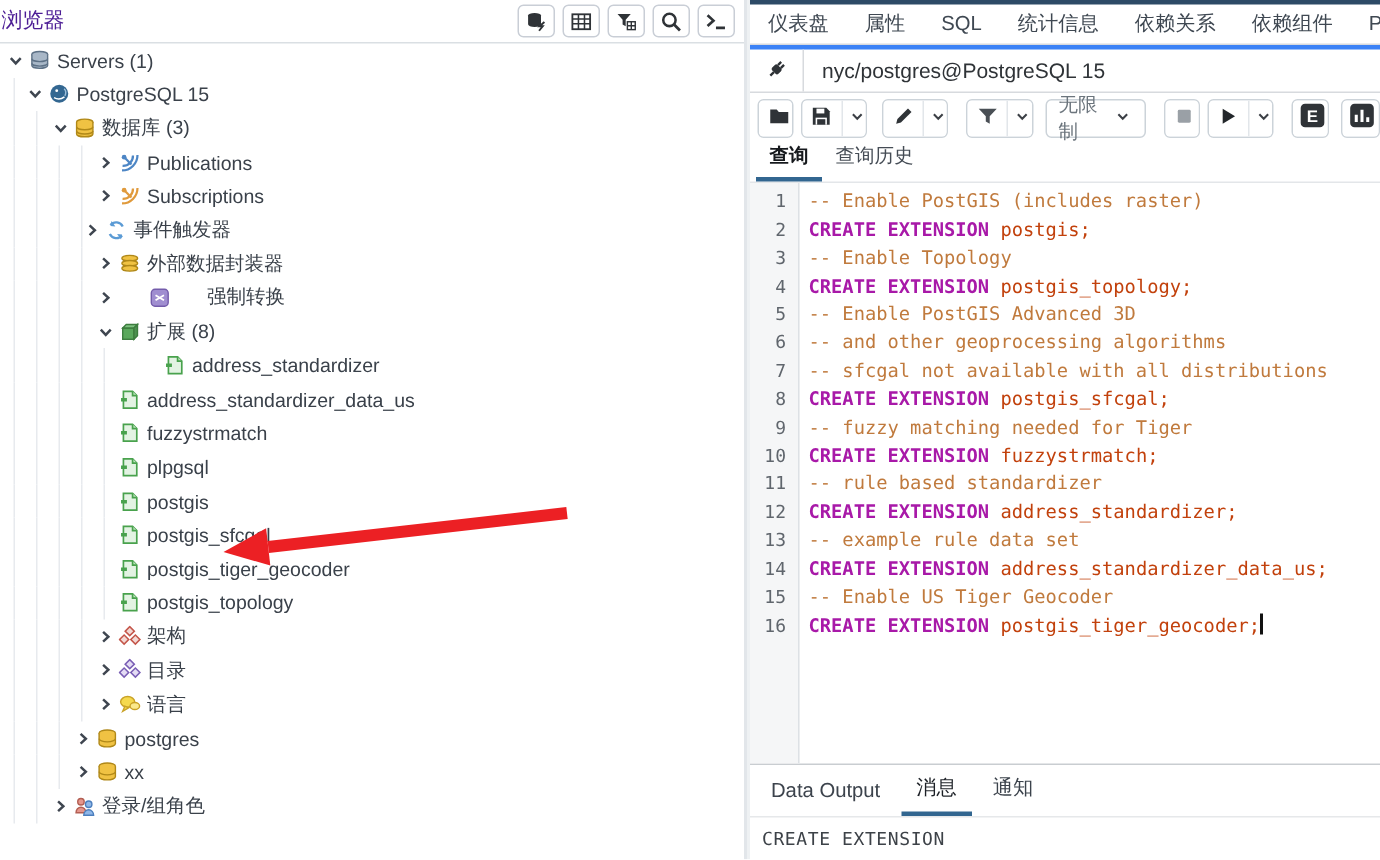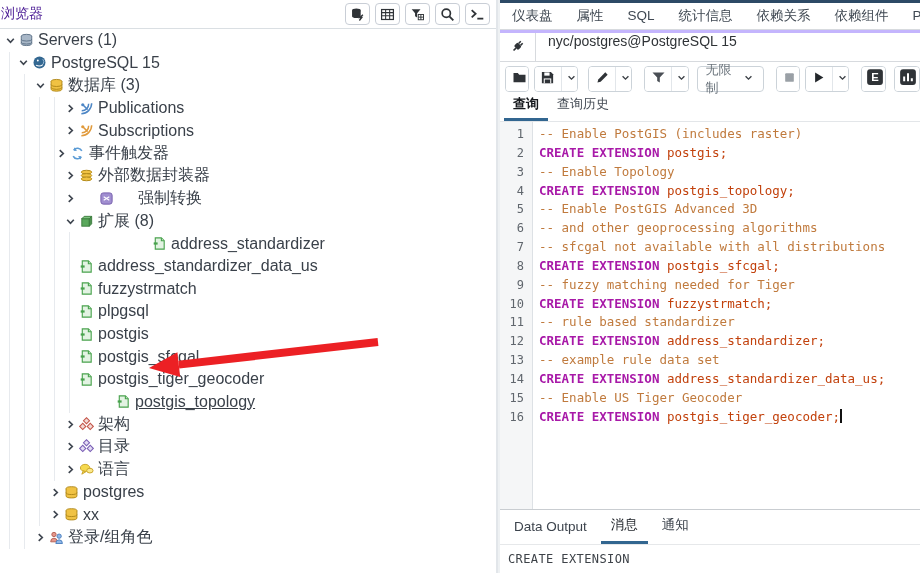--- a/index.html
+++ b/index.html
@@ -17,26 +17,26 @@
   .tool-btn{ width:25px; height:22px; border:1px solid #c9ced6; border-radius:4px; background:#fff; display:flex; align-items:center; justify-content:center; cursor:pointer;}
   .tool-btn svg{ display:block;}
   
   .tree{ position:absolute; top:29px; left:0; right:0; bottom:0; overflow:hidden;}
   .tree-row{ position:relative; height:22.6px; display:flex; align-items:center; white-space:nowrap;}
   .tree-row.sel{ background:#d6ebfa;}
   .guide{ position:absolute; top:0; bottom:0; width:1px; background:#e7eaee;}
   .tw{ display:flex; align-items:center; }
   .chev{ width:15px; height:15px; display:flex; align-items:center; justify-content:center; flex:0 0 15px; cursor:pointer;}
   .ticon{ width:16px; height:16px; display:flex; align-items:center; justify-content:center; flex:0 0 16px; margin-right:4px;}
-  .tlabel{ font-size:16px; color:#3a414a; }
+  .tlabel{ font-size:13px; color:#3a414a; }
   
   .right-panel{ position:absolute; left:500px; top:0; width:420px; height:573px; background:#fff;}
   .main-tabs{ height:30px; display:flex; align-items:center; gap:0; border-top:3px solid #2d4a66; border-bottom:1px solid #d7dade; overflow:hidden;}
   .main-tab{ padding:0 12px; font-size:13.5px; color:#3f4852; line-height:26px; cursor:pointer; white-space:nowrap;}
-  .conn-bar{ height:32px; border-top:3px solid #c4b5fd; border-bottom:1px solid #d7dade; display:flex; }
+  .conn-bar{ height:32px; border-top:3px solid #3b82f6; border-bottom:1px solid #d7dade; display:flex; align-items:center;}
   .conn-icon-box{ width:36px; align-self:stretch; border-right:1px solid #d7dade; display:flex; align-items:center; justify-content:center;}
   .conn-title{ padding-left:12px; font-size:14px; color:#2f3337;}
   .qtoolbar{ height:33px; display:flex; align-items:center; padding-left:5px;}
   .btn-group{ display:flex; border:1px solid #ccd3d9; border-radius:4px; background:#fff; height:26px; overflow:hidden;}
   .seg{ display:flex; align-items:center; justify-content:center; padding:0 5px; min-width:26px; cursor:pointer; background:#fff;}
   .seg + .seg{ border-left:1px solid #e2e6ea;}
   .limit-select{ display:flex; align-items:center; gap:6px; padding:0 8px; height:26px; border:1px solid #ccd3d9; border-radius:4px; color:#6c757d; font-size:13px; cursor:pointer; background:#fff;}
   .query-tabs{ height:27px; display:flex; align-items:flex-end; border-bottom:1px solid #e3e6e9; padding-left:4px;}
   .qtab{ padding:4px 9px 5px; font-size:13px; color:#454c55; cursor:pointer; border-bottom:3px solid transparent;}
   .qtab.active{ color:#16191d; border-bottom-color:#326690; font-weight:bold;}
@@ -296,21 +296,21 @@
             </span>
             <span class="tlabel">扩展 (8)</span>
           </span>
         </div>
         <div class="tree-row">
           <span class="guide" style="left: 9px;"></span>
           <span class="guide" style="left: 24px;"></span>
           <span class="guide" style="left: 39px;"></span>
           <span class="guide" style="left: 54px;"></span>
           <span class="guide" style="left: 69px;"></span>
-          <span class="tw" style="padding-left: 108px; margin-left: 43px;">
+          <span class="tw" style="padding-left: 108px;">
             <span class="ticon">
               <svg viewBox="0 0 16 16" width="15" height="15">
                 <path d="M3.5 2 h6.5 l3 3 v9 h-9.5 z" fill="#e3f3e3" stroke="#49a24d" stroke-width="1.2"></path>
                 <path d="M10 2 v3 h3" fill="#bfe5c0" stroke="#49a24d" stroke-width="1.2"></path>
                 <path d="M1.8 6.8 h4.2 v2.4 h-4.2 z" fill="#49a24d"></path>
               </svg>
             </span>
             <span class="tlabel">address_standardizer</span>
           </span>
         </div>
@@ -415,21 +415,21 @@
             </span>
             <span class="tlabel">postgis_tiger_geocoder</span>
           </span>
         </div>
         <div class="tree-row">
           <span class="guide" style="left: 9px;"></span>
           <span class="guide" style="left: 24px;"></span>
           <span class="guide" style="left: 39px;"></span>
           <span class="guide" style="left: 54px;"></span>
           <span class="guide" style="left: 69px;"></span>
-          <span class="tw" style="padding-left: 115px; text-decoration: underline;">
+          <span class="tw" style="padding-left: 78px;">
             <span class="ticon">
               <svg viewBox="0 0 16 16" width="15" height="15">
                 <path d="M3.5 2 h6.5 l3 3 v9 h-9.5 z" fill="#e3f3e3" stroke="#49a24d" stroke-width="1.2"></path>
                 <path d="M10 2 v3 h3" fill="#bfe5c0" stroke="#49a24d" stroke-width="1.2"></path>
                 <path d="M1.8 6.8 h4.2 v2.4 h-4.2 z" fill="#49a24d"></path>
               </svg>
             </span>
             <span class="tlabel">postgis_topology</span>
           </span>
         </div>

